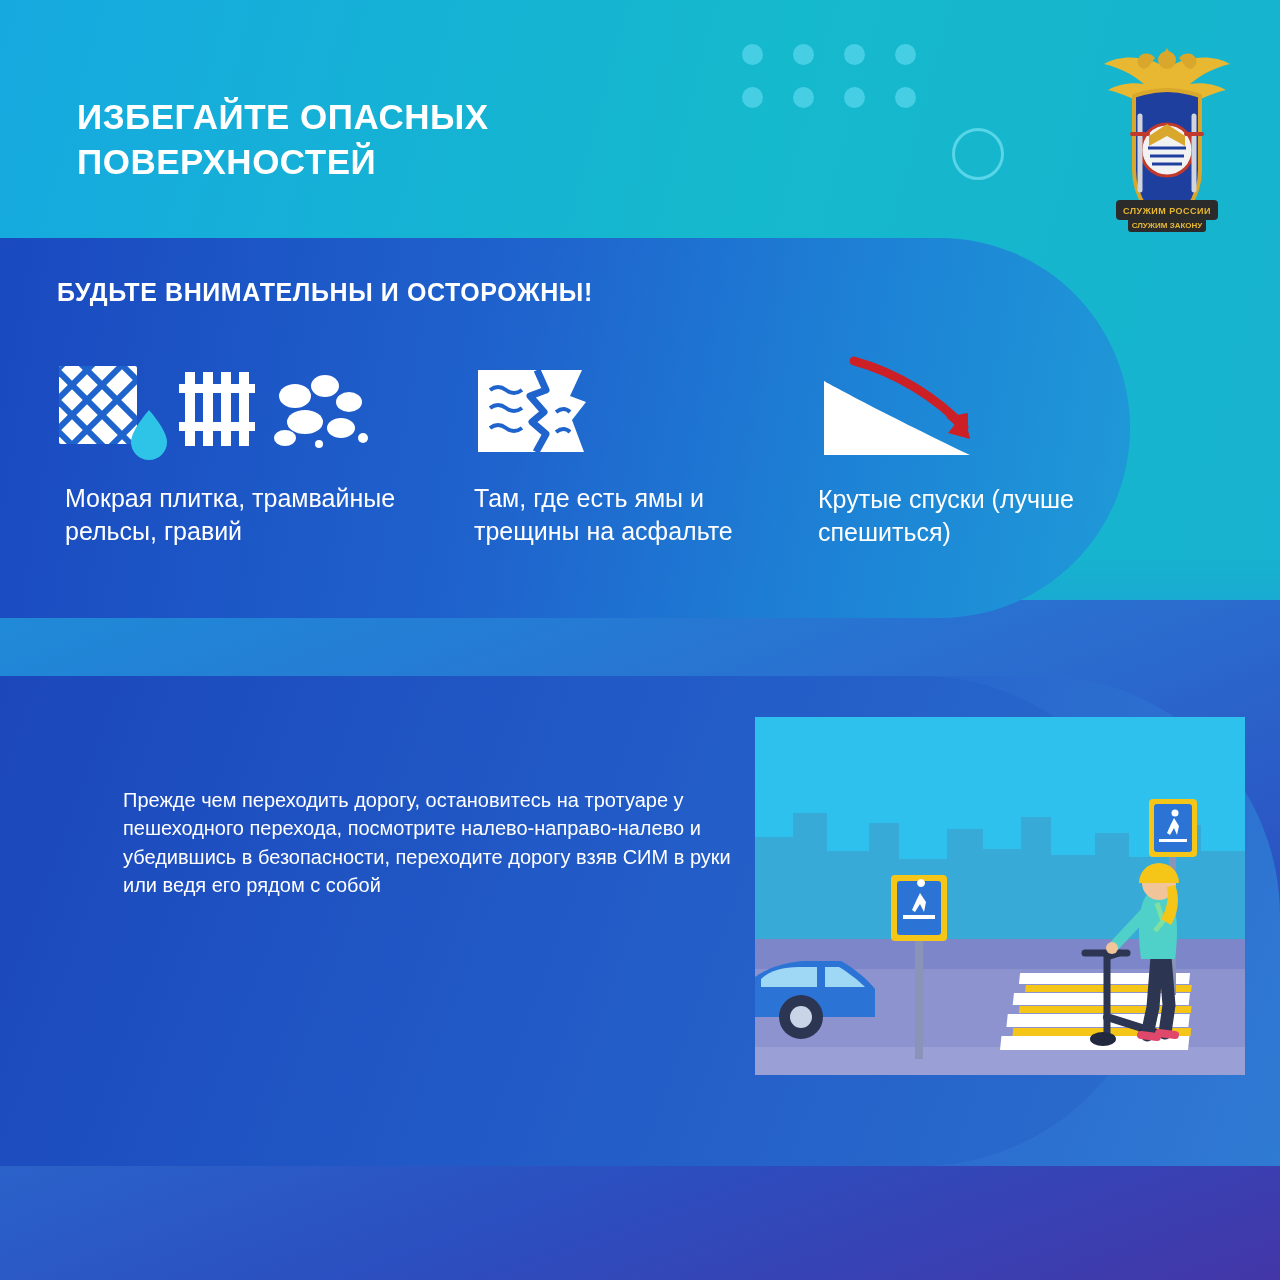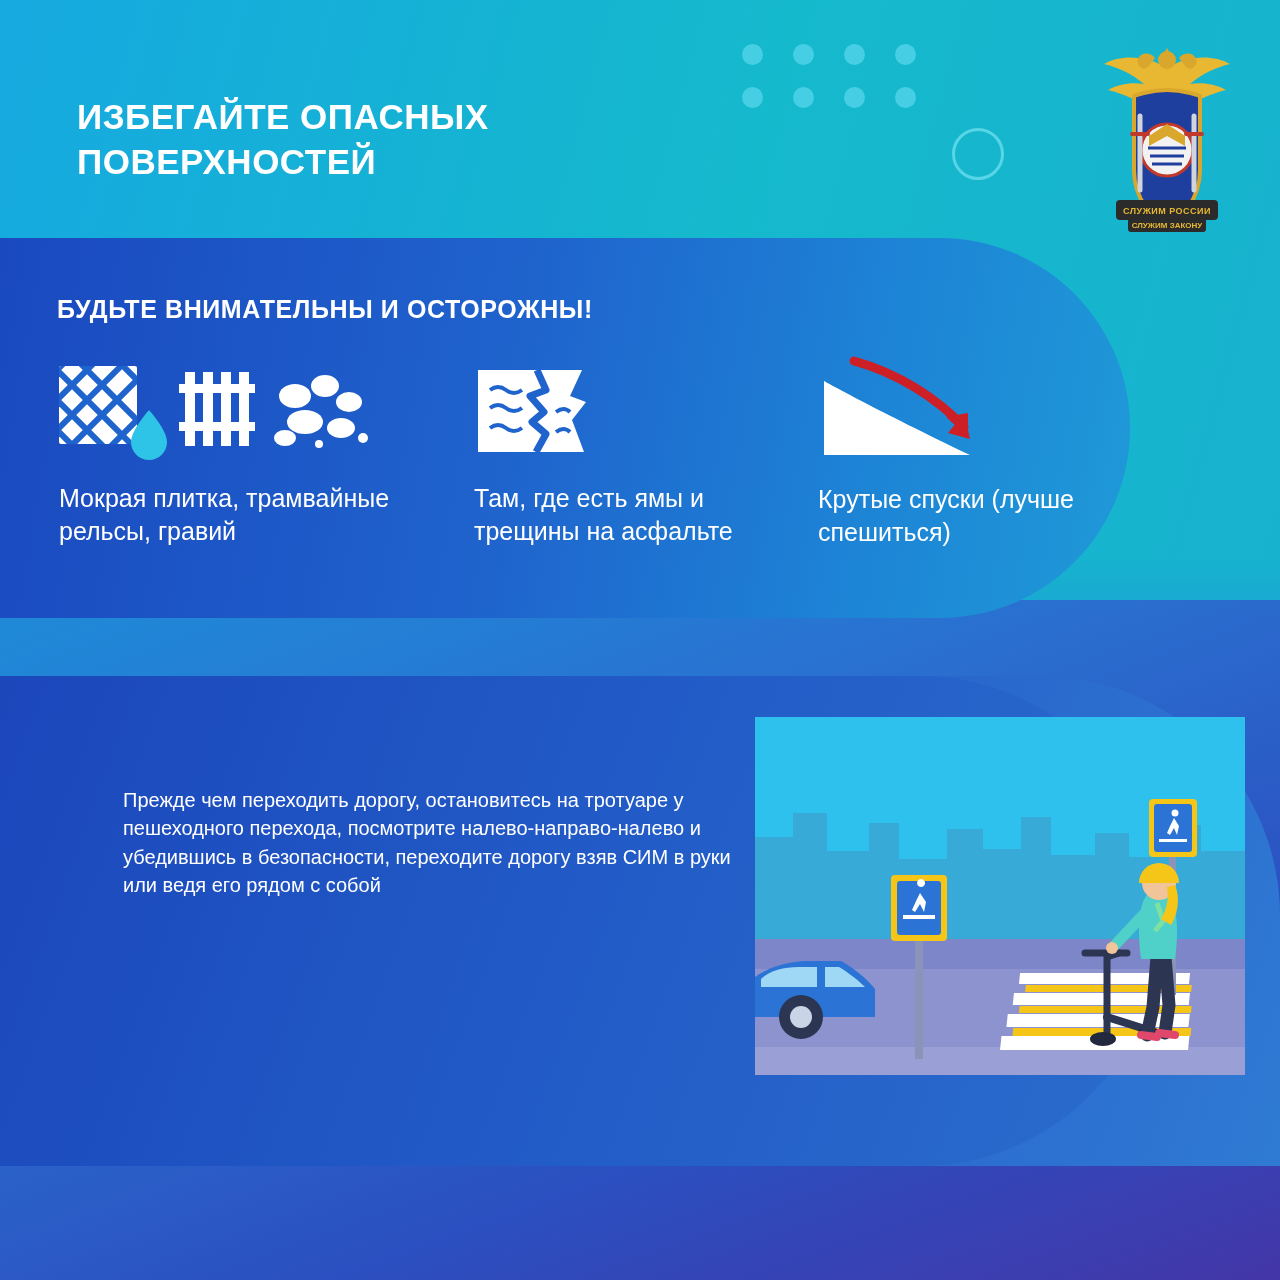--- a/index.html
+++ b/index.html
@@ -101,36 +101,35 @@
   }
   .panel-subtitle {
     position: absolute;
     left: 57px;
     top: 278px;
     color: #ffffff;
     font-size: 25px;
     font-weight: bold;
     letter-spacing: 0.6px;
     text-transform: uppercase;
-    margin-top: 17px;
   }
   .haz-col {
     position: absolute;
     color: #ffffff;
   }
   .haz-caption {
     font-size: 25px;
     line-height: 1.33;
     color: #ffffff;
   }
   .col1 { left: 57px; top: 360px; width: 380px; }
   .col2 { left: 474px; top: 360px; width: 290px; }
   .col3 { left: 818px; top: 355px; width: 300px; }
   .icon-row { height: 110px; position: relative; }
-  .cap1 { position: absolute; top: 122px; left: 2px; }
+  .cap1 { position: absolute; top: 122px; left: 8px; }
   .cap2 { position: absolute; top: 122px; left: 0; }
   .cap3 { position: absolute; top: 128px; left: 0; }
 
   
   .panel-cross {
     position: absolute;
     left: 0;
     top: 676px;
     width: 1280px;
     height: 490px;

